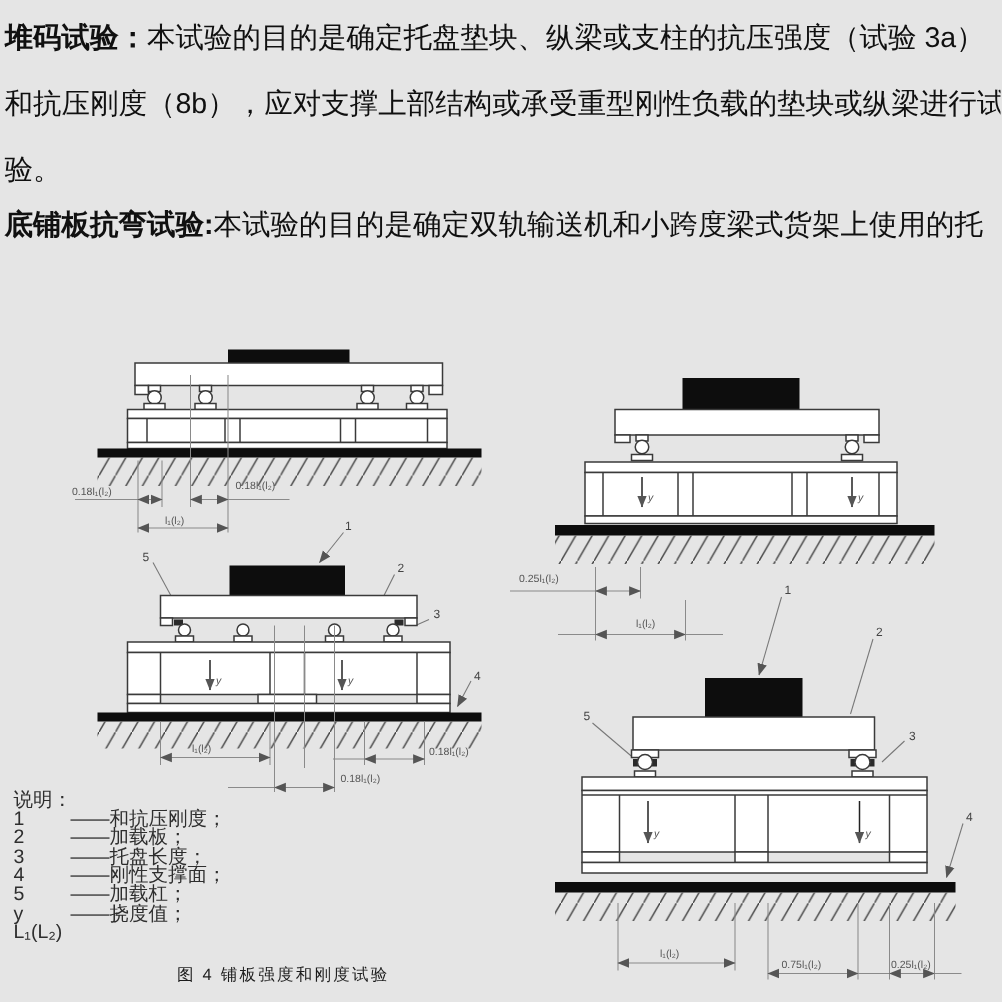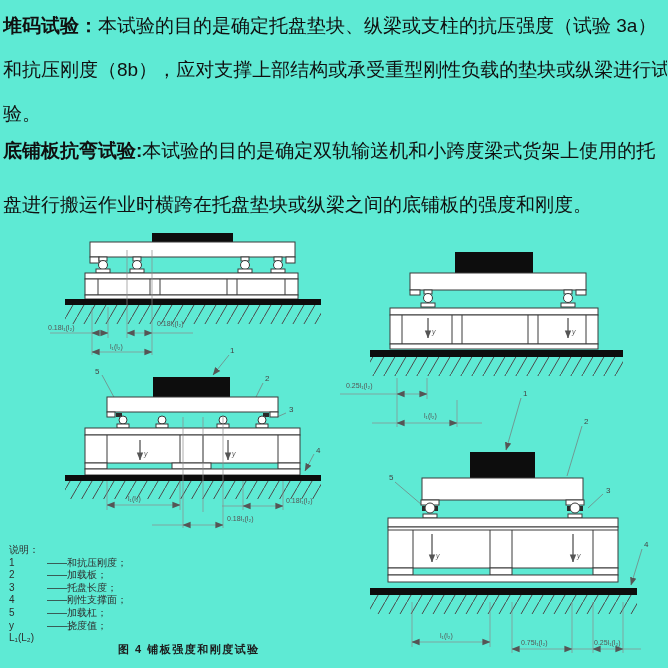--- a/index.html
+++ b/index.html
@@ -1,49 +1,48 @@
 <!DOCTYPE html>
 <html><head>
 <meta charset="utf-8">
 <style>
   html,body{margin:0;padding:0}
   body{
     width:668px;height:668px;overflow:hidden;position:relative;
     background:#ffffff;color:#141414;
     font-family:"Liberation Sans", sans-serif;
   }
-  .page{position:absolute;inset:0;background:#5eead4}
+  .page{position:absolute;inset:0;background:#e5e5e5}
   .para{position:absolute;left:3px;width:664px;font-size:19px;color:#101010}
   .para .tline{white-space:nowrap;overflow:hidden}
   .p1{top:4px;line-height:44px}
   .p2{top:124px;line-height:54px}
   .lead{font-weight:700}
   svg.fig{position:absolute;left:0;top:222px;width:668px;height:446px}
-  .legend{position:absolute;left:9px;top:544px;width:320px;font-size:10px;
+  .legend{position:absolute;left:9px;top:527px;width:320px;font-size:13px;
           line-height:12.6px;color:#2e2e2e}
   .legend .row{display:flex;white-space:nowrap}
   .legend .key{width:38px;flex:none}
-  .caption{position:absolute;left:118px;top:642px;font-size:11px;font-weight:700;
+  .caption{position:absolute;left:118px;top:642px;font-size:11px;font-weight:400;
            letter-spacing:1.5px;color:#1c1c1c;white-space:nowrap}
   text{font-family:"Liberation Sans", sans-serif}
 </style>
 </head>
 <body>
 
 <div class="page">
 
   <div class="para p1">
     <div class="tline"><span class="lead">堆码试验：</span><span>本试验的目的是确定托盘垫块、纵梁或支柱的抗压强度（试验 3a）</span></div>
     <div class="tline">和抗压刚度（8b），应对支撑上部结构或承受重型刚性负载的垫块或纵梁进行试</div>
     <div class="tline">验。</div>
   </div>
 
   <div class="para p2">
     <div class="tline"><span class="lead">底铺板抗弯试验:</span><span>本试验的目的是确定双轨输送机和小跨度梁式货架上使用的托</span></div>
-    <div class="tline">盘进行搬运作业时横跨在托盘垫块或纵梁之间的底铺板的强度和刚度。</div>
   </div>
 
   <svg class="fig" viewBox="0 0 668 446">
     <defs>
       <marker id="arr" viewBox="0 0 10 10" refX="9.5" refY="5" markerWidth="8" markerHeight="8" markerUnits="userSpaceOnUse" orient="auto-start-reverse">
         <path d="M0 1 L10 5 L0 9 Z" fill="#555"></path>
       </marker>
       <pattern id="hatch" width="11" height="19" patternUnits="userSpaceOnUse">
         <line x1="0" y1="19" x2="11" y2="0" stroke="#4a4a4a" stroke-width="1"></line>
       </pattern>

